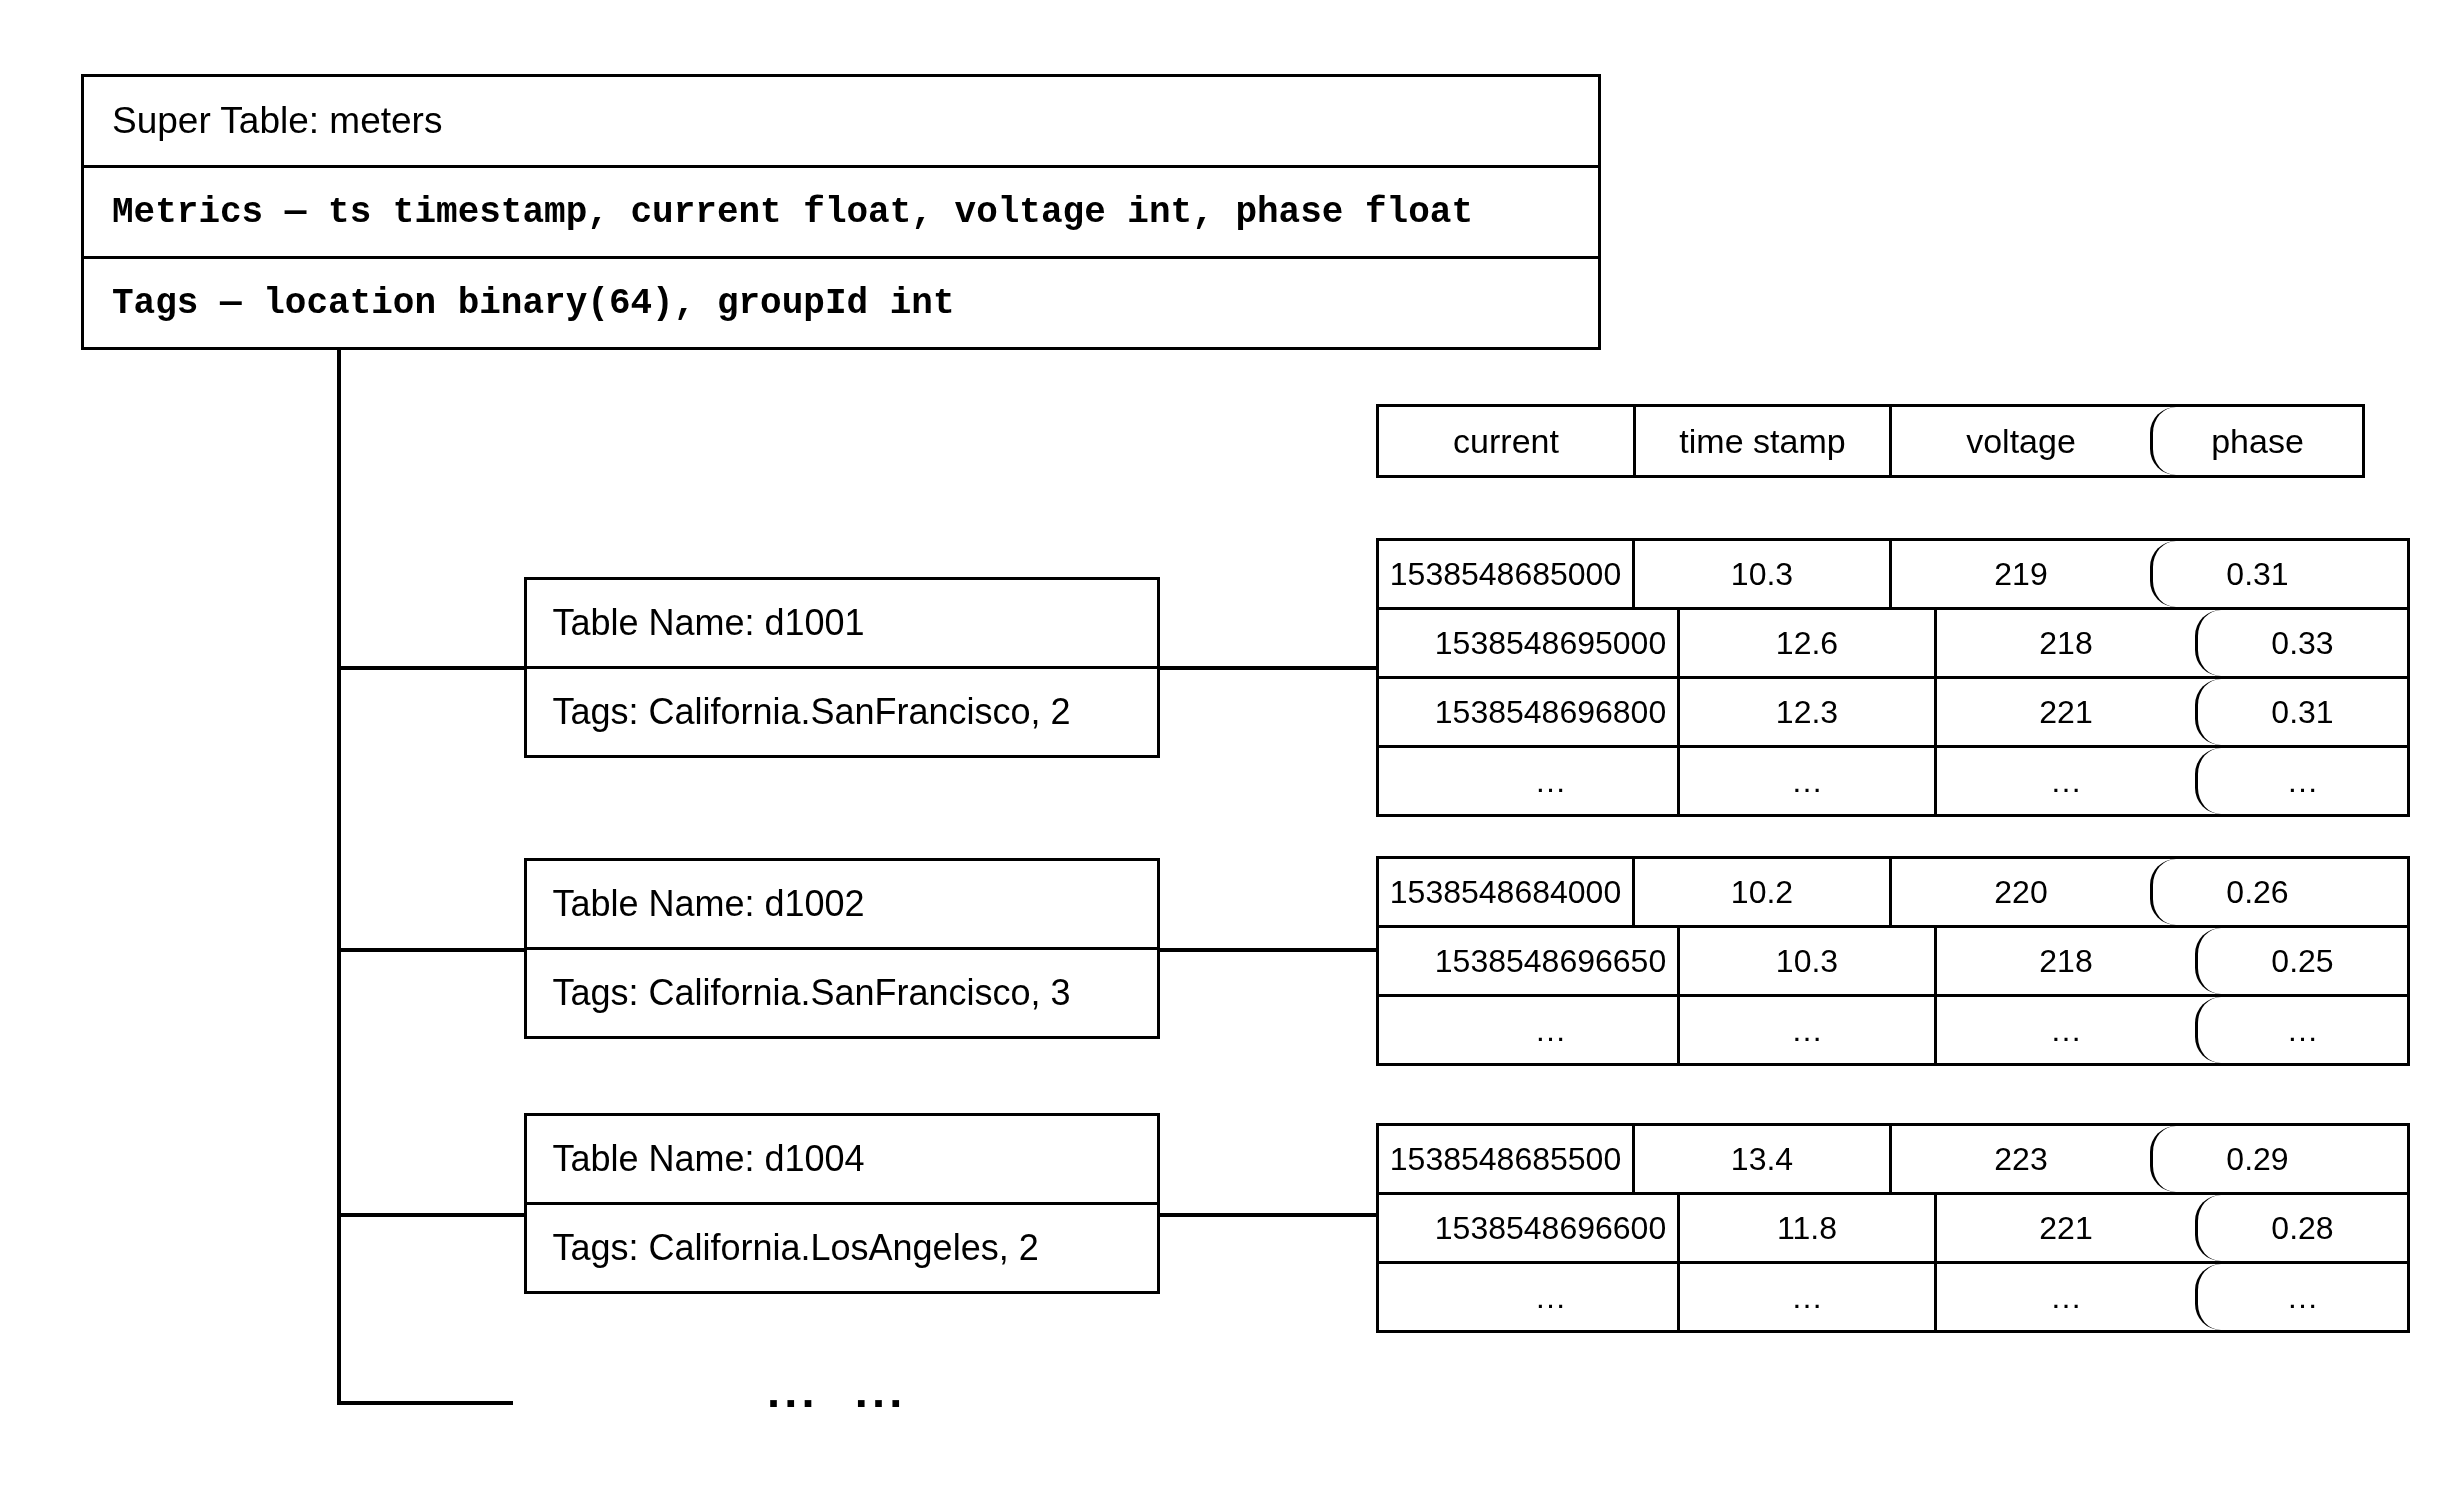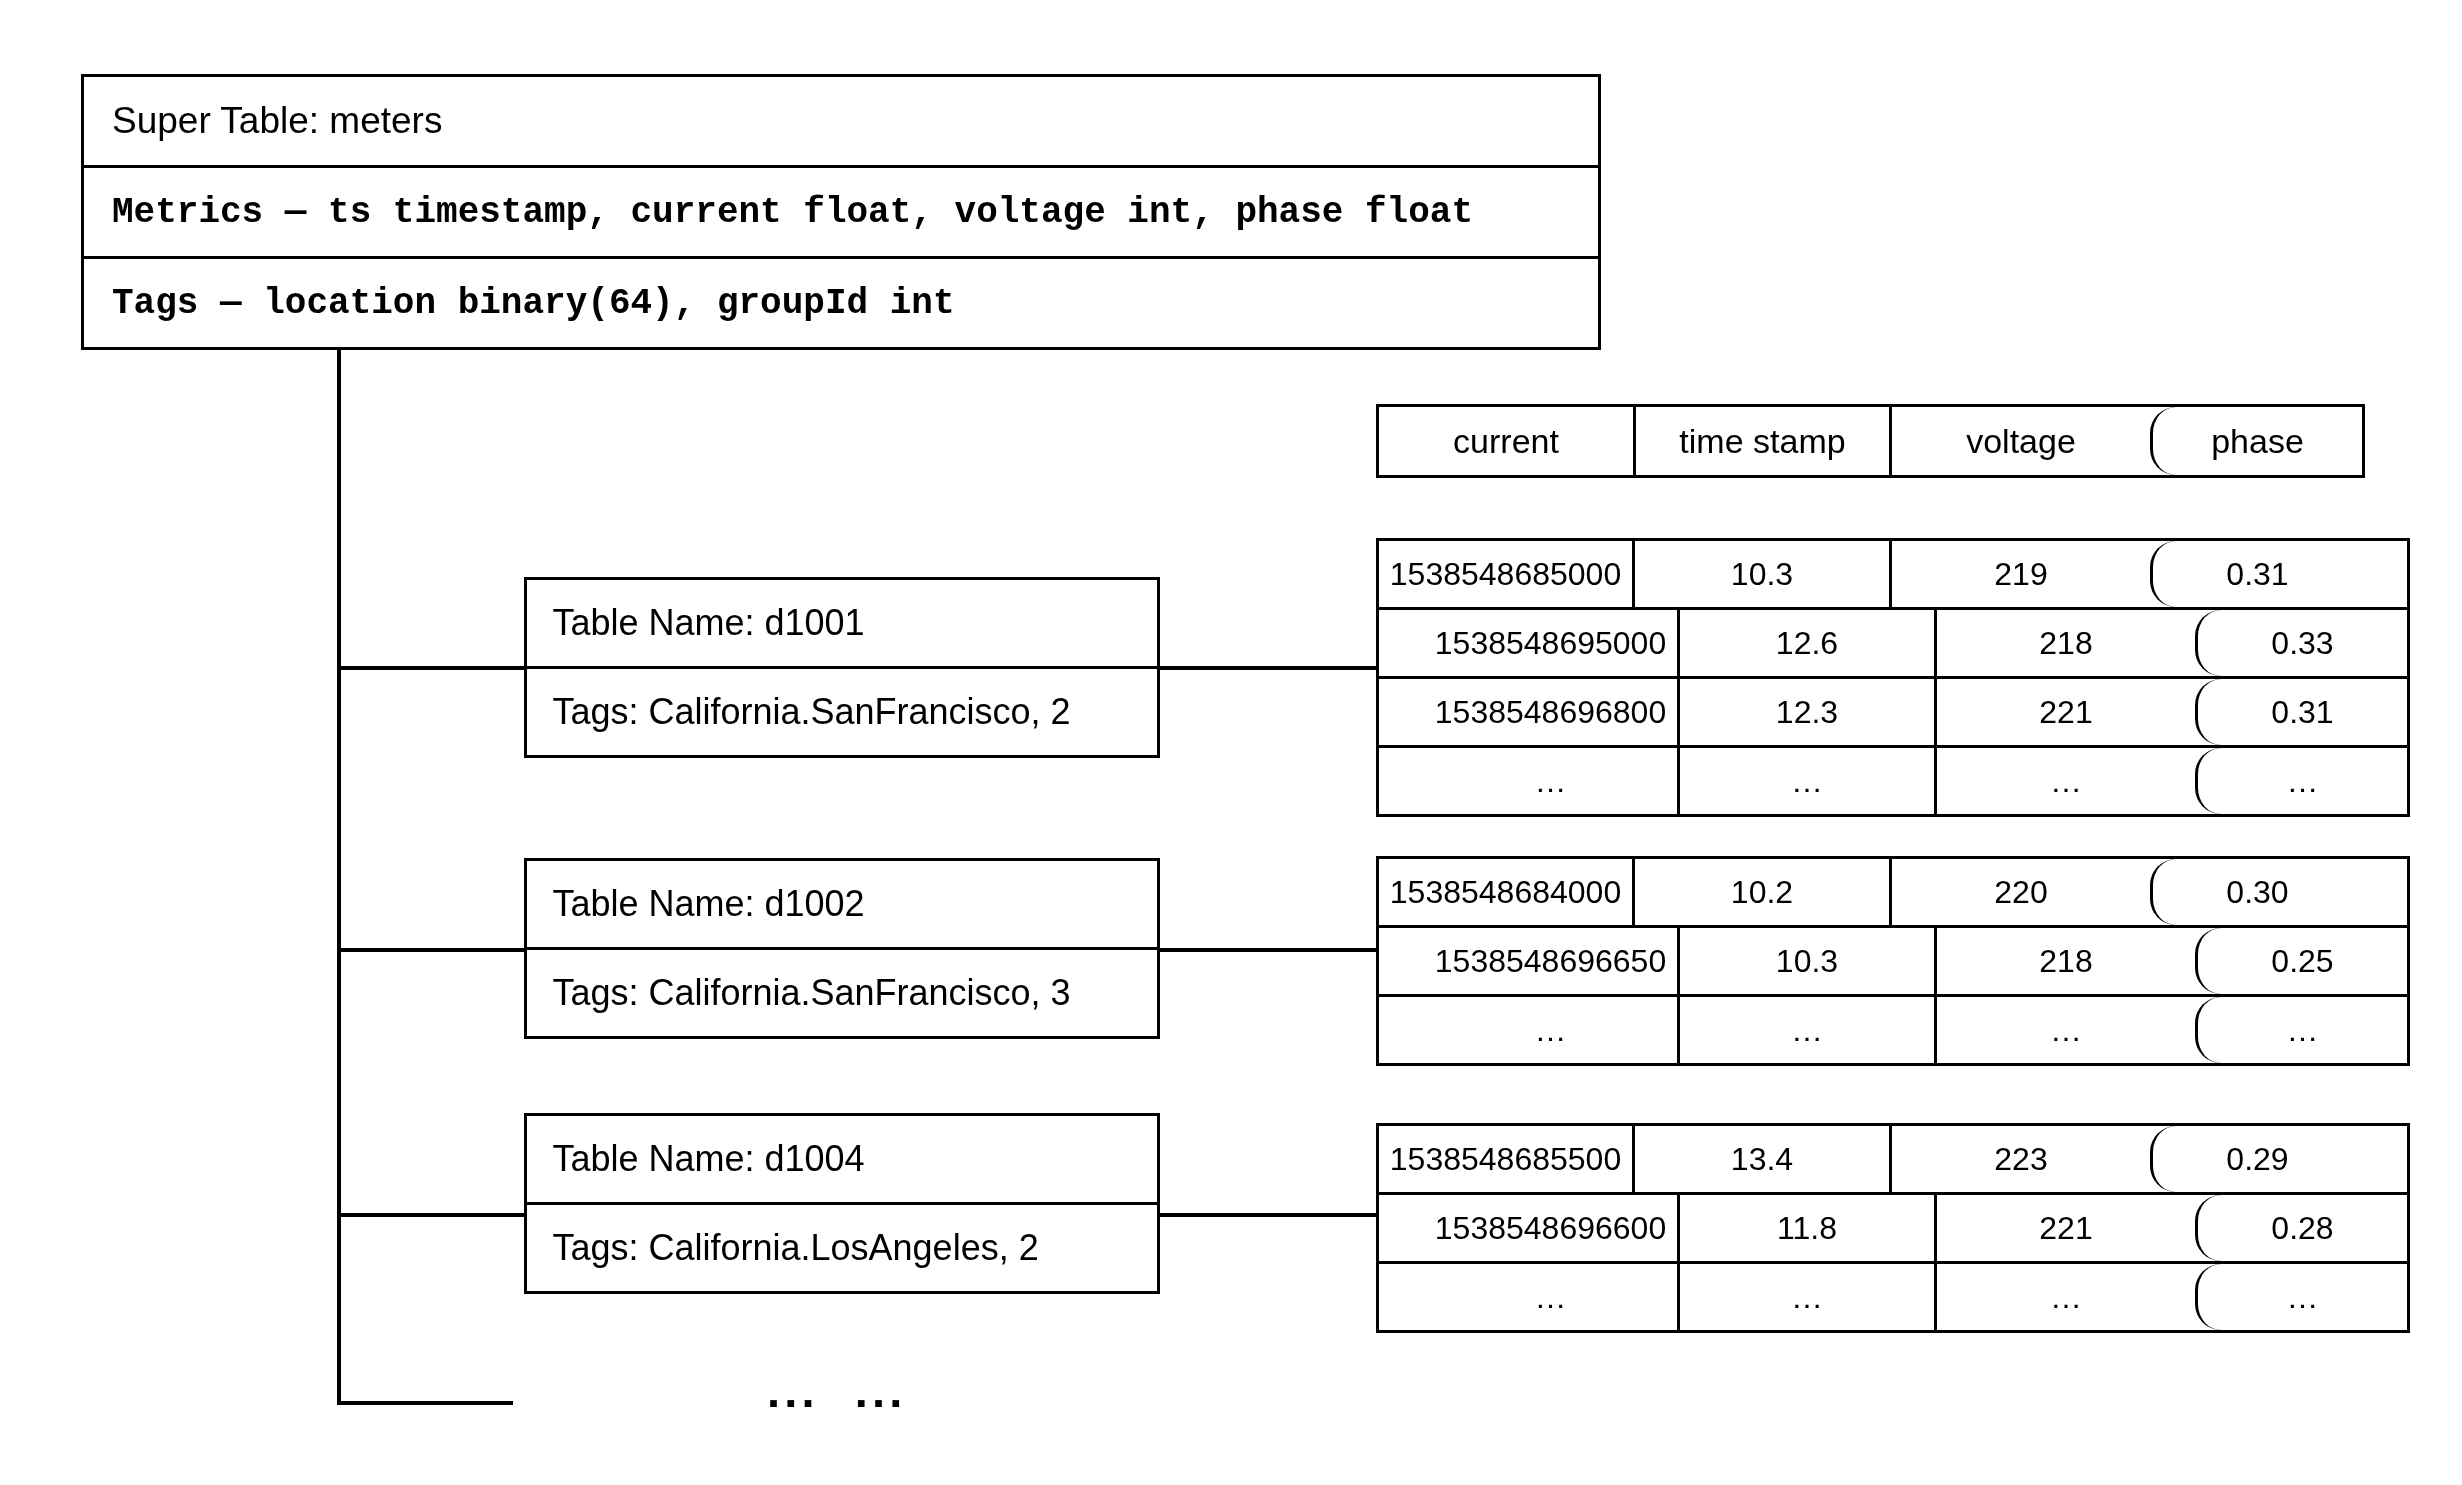--- a/index.html
+++ b/index.html
@@ -98,21 +98,21 @@
       <div class="dcell c2">…</div>
       <div class="dcell c3">…</div>
     </div>
   </div>
 
   <div class="dtable" style="top:856px;">
     <div class="drow">
       <div class="dcell c0">1538548684000</div>
       <div class="dcell c1">10.2</div>
       <div class="dcell c2">220</div>
-      <div class="dcell c3">0.30</div>
+      <div class="dcell c3">0.26</div>
     </div>
     <div class="drow">
       <div class="dcell c0">1538548696650</div>
       <div class="dcell c1">10.3</div>
       <div class="dcell c2">218</div>
       <div class="dcell c3">0.25</div>
     </div>
     <div class="drow">
       <div class="dcell c0">…</div>
       <div class="dcell c1">…</div>

